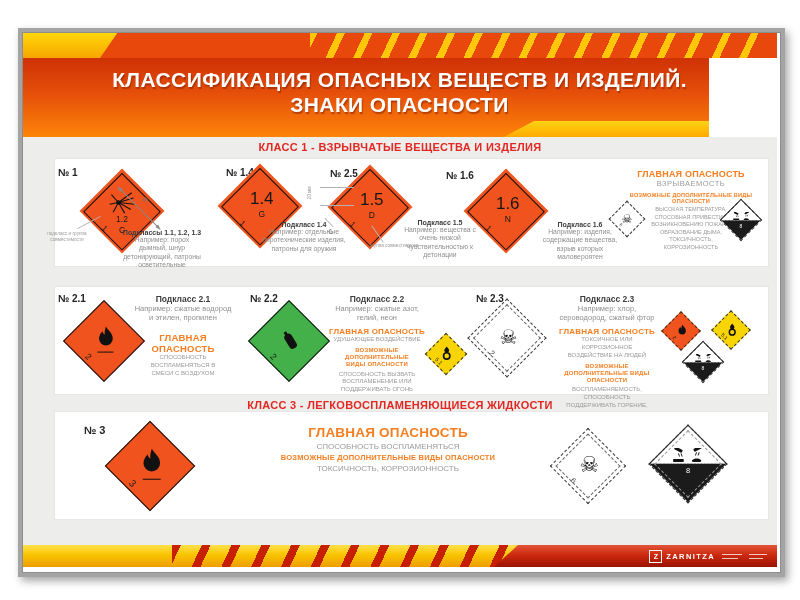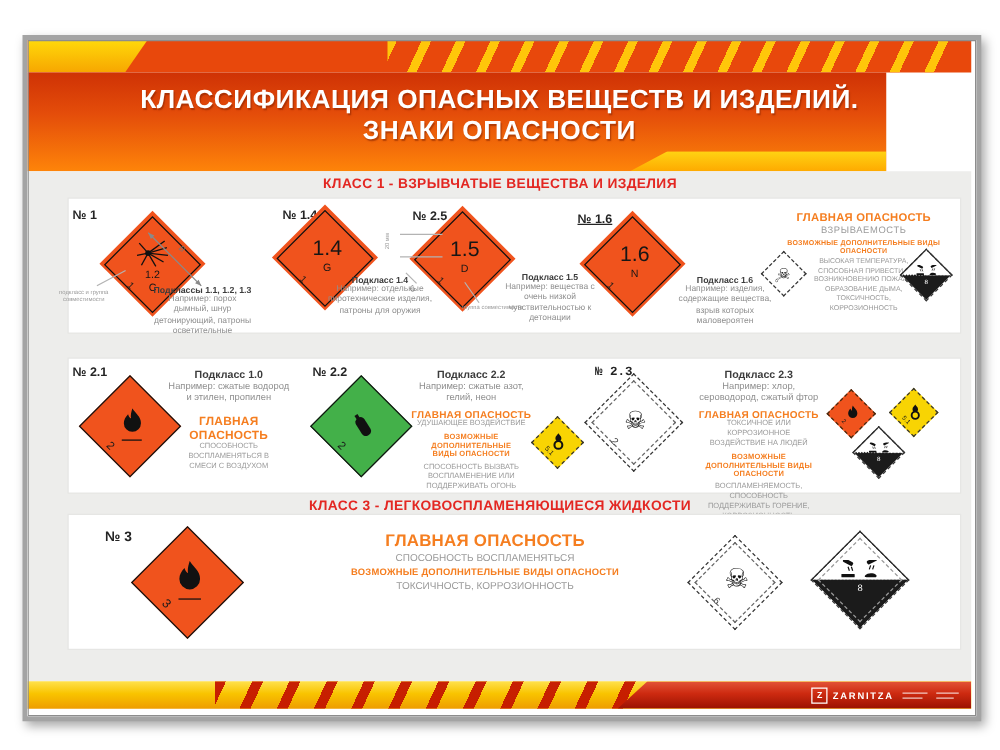--- a/index.html
+++ b/index.html
@@ -160,21 +160,21 @@
   <div class="tiny abs" style="left:298px;top:190px;width:24px;transform:rotate(-90deg);">20 мм</div>
   <div class="callout-line" style="left:323px;top:222px;width:12px;height:1px;transform:rotate(45deg);"></div>
   <div class="dimlab abs" style="left:328px;top:228px;transform:rotate(-45deg);">C</div>
   <div class="tiny abs" style="left:368px;top:243px;width:52px;">группа совместимости</div>
   <div class="callout-line" style="left:377px;top:224px;width:1px;height:20px;transform:rotate(-35deg);"></div>
   <div class="col" style="left:398px;top:219px;width:84px;">
     <div class="t-sub">Подкласс 1.5</div>
     <div class="t-ex">Например: вещества с очень низкой чувствительностью к детонации</div>
   </div>
 
-  <div class="no abs" style="left:462px;top:170px;text-decoration:underline;">№ 1.6</div>
+  <div class="no abs" style="left:446px;top:170px;">№ 1.6</div>
   <div class="dm or" style="left:476px;top:181px;width:60px;height:60px;">
     <div class="inbd"></div>
     <div class="ct" style="margin-top:-5px;">
       <div class="code-big">1.6</div>
       <div class="code-mid" style="margin-top:2px;">N</div>
     </div>
     <div class="cls" style="font-size:7.5px;">1</div>
   </div>
   <div class="col" style="left:534px;top:221px;width:92px;">
     <div class="t-sub">Подкласс 1.6</div>
@@ -215,21 +215,21 @@
   <div class="dm or bordered" style="left:75px;top:312px;width:58px;height:58px;">
     <div class="ct" style="margin-top:-4px;">
       <svg width="21" height="24" viewBox="0 0 24 28">
         <path d="M12 0c2.8 5 8 7.5 8 14a8 8 0 0 1-16 0c0-3.5 1.8-6.2 4-8.5.4 1.8 1.2 3 2.8 4C10 6.8 11 3.4 12 0z" fill="#111"></path>
       </svg>
       <div class="flame-base" style="width:16px;"></div>
     </div>
     <div class="cls" style="font-size:9px;">2</div>
   </div>
   <div class="col" style="left:133px;top:294px;width:100px;">
-    <div class="c2-title">Подкласс 1.0</div>
+    <div class="c2-title">Подкласс 2.1</div>
     <div class="c2-ex">Например: сжатые водород и этилен, пропилен</div>
     <div class="t-mh c2-mh">ГЛАВНАЯ ОПАСНОСТЬ</div>
     <div class="t-gr c2-sub" style="width:88px;">СПОСОБНОСТЬ ВОСПЛАМЕНЯТЬСЯ В СМЕСИ С ВОЗДУХОМ</div>
   </div>
 
   <div class="no abs" style="left:250px;top:293px;">№ 2.2</div>
   <div class="dm gn" style="left:260px;top:312px;width:58px;height:58px;">
     <div class="ct" style="margin-top:-3px;">
       <svg width="24" height="24" viewBox="0 0 24 24">
         <g transform="rotate(-32 12 12)" fill="#111">
@@ -251,21 +251,21 @@
   <div class="dm yl" style="left:431px;top:339px;width:30px;height:30px;">
     <div class="ct" style="margin-top:-2px;">
       <svg width="12" height="14" viewBox="0 0 16 18">
         <path d="M8 0c1.2 2 3.2 3 3.2 5.4a3.2 3.2 0 0 1-6.4 0C4.8 3 6.8 2 8 0z" fill="#111"></path>
         <circle cx="8" cy="12.5" r="4.2" fill="none" stroke="#111" stroke-width="2.2"></circle>
       </svg>
     </div>
     <div class="cls" style="font-size:5.5px;">5.1</div>
   </div>
 
-  <div class="no abs" style="left:476px;top:293px;font-family:Liberation Mono, monospace;">№ 2.3</div>
+  <div class="no abs" style="left:476px;top:293px;">№ 2.3</div>
   <div class="dm wh" style="left:479px;top:310px;width:56px;height:56px;">
     <div class="inbd-dash"></div>
     <div class="ct" style="margin-top:-4px;">
         <span class="skull" style="font-size:20px;">☠</span>
       </div>
     <div class="cls" style="font-size:8px;color:#444;">2</div>
   </div>
   <div class="col" style="left:554px;top:294px;width:106px;">
     <div class="c2-title">Подкласс 2.3</div>
     <div class="c2-ex">Например: хлор, сероводород, сжатый фтор</div>

